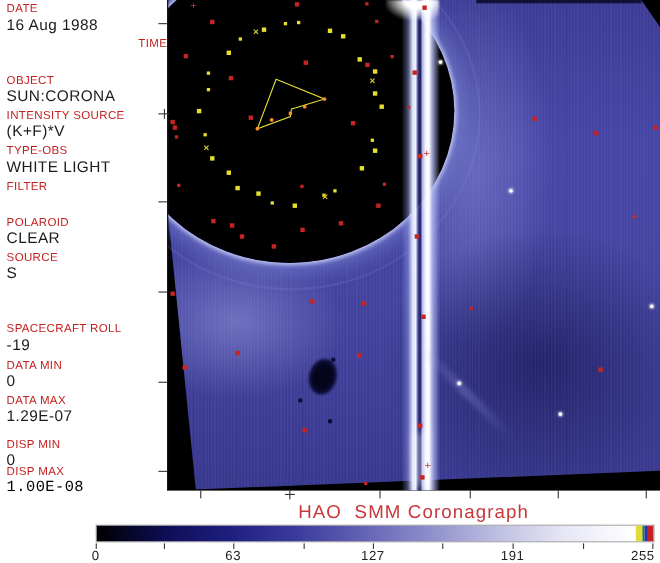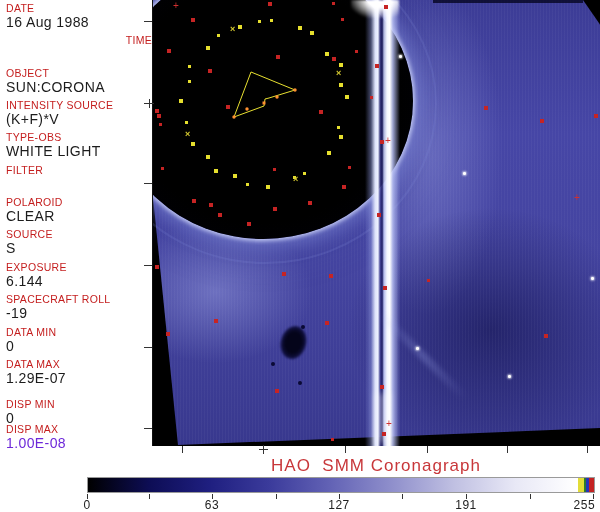--- a/index.html
+++ b/index.html
@@ -85,43 +85,39 @@
         <div class="lbl" style="color: rgb(196, 30, 30);">FILTER</div>
       </div>
       <div class="field" style="top: 196px;">
         <div class="lbl" style="color: rgb(196, 30, 30);">POLAROID</div>
         <div class="val" style="color: rgb(28, 28, 28);">CLEAR</div>
       </div>
       <div class="field" style="top: 228px;">
         <div class="lbl" style="color: rgb(196, 30, 30);">SOURCE</div>
         <div class="val" style="color: rgb(28, 28, 28);">S</div>
       </div>
-      <div class="field" style="top: 261px;">
-        <div class="lbl" style="color: rgb(196, 30, 30);">EXPOSURE</div>
-        <div class="val" style="color: rgb(28, 28, 28);">6.144</div>
-      </div>
       <div class="field" style="top: 293px;">
         <div class="lbl" style="color: rgb(196, 30, 30);">SPACECRAFT ROLL</div>
         <div class="val" style="color: rgb(28, 28, 28);">-19</div>
       </div>
       <div class="field" style="top: 326px;">
         <div class="lbl" style="color: rgb(196, 30, 30);">DATA MIN</div>
         <div class="val" style="color: rgb(28, 28, 28);">0</div>
       </div>
       <div class="field" style="top: 358px;">
         <div class="lbl" style="color: rgb(196, 30, 30);">DATA MAX</div>
         <div class="val" style="color: rgb(28, 28, 28);">1.29E-07</div>
       </div>
       <div class="field" style="top: 398px;">
         <div class="lbl" style="color: rgb(196, 30, 30);">DISP MIN</div>
         <div class="val" style="color: rgb(28, 28, 28);">0</div>
       </div>
       <div class="field" style="top: 423px;">
         <div class="lbl" style="color: rgb(196, 30, 30);">DISP MAX</div>
-        <div class="val" style="color: #6d28d9;">1.00E-08</div>
+        <div class="val" style="color: #000000; font-family: Liberation Mono, monospace;">1.00E-08</div>
       </div>
     </div>
 
   <div id="image-area">
     <div id="blue-field"></div>
     <div id="top-edge-shade"></div>
     <div id="outer-ring"></div>
     <div id="occulter"></div>
     <div id="pylon"></div>
     <div id="pylon-flare"></div>

